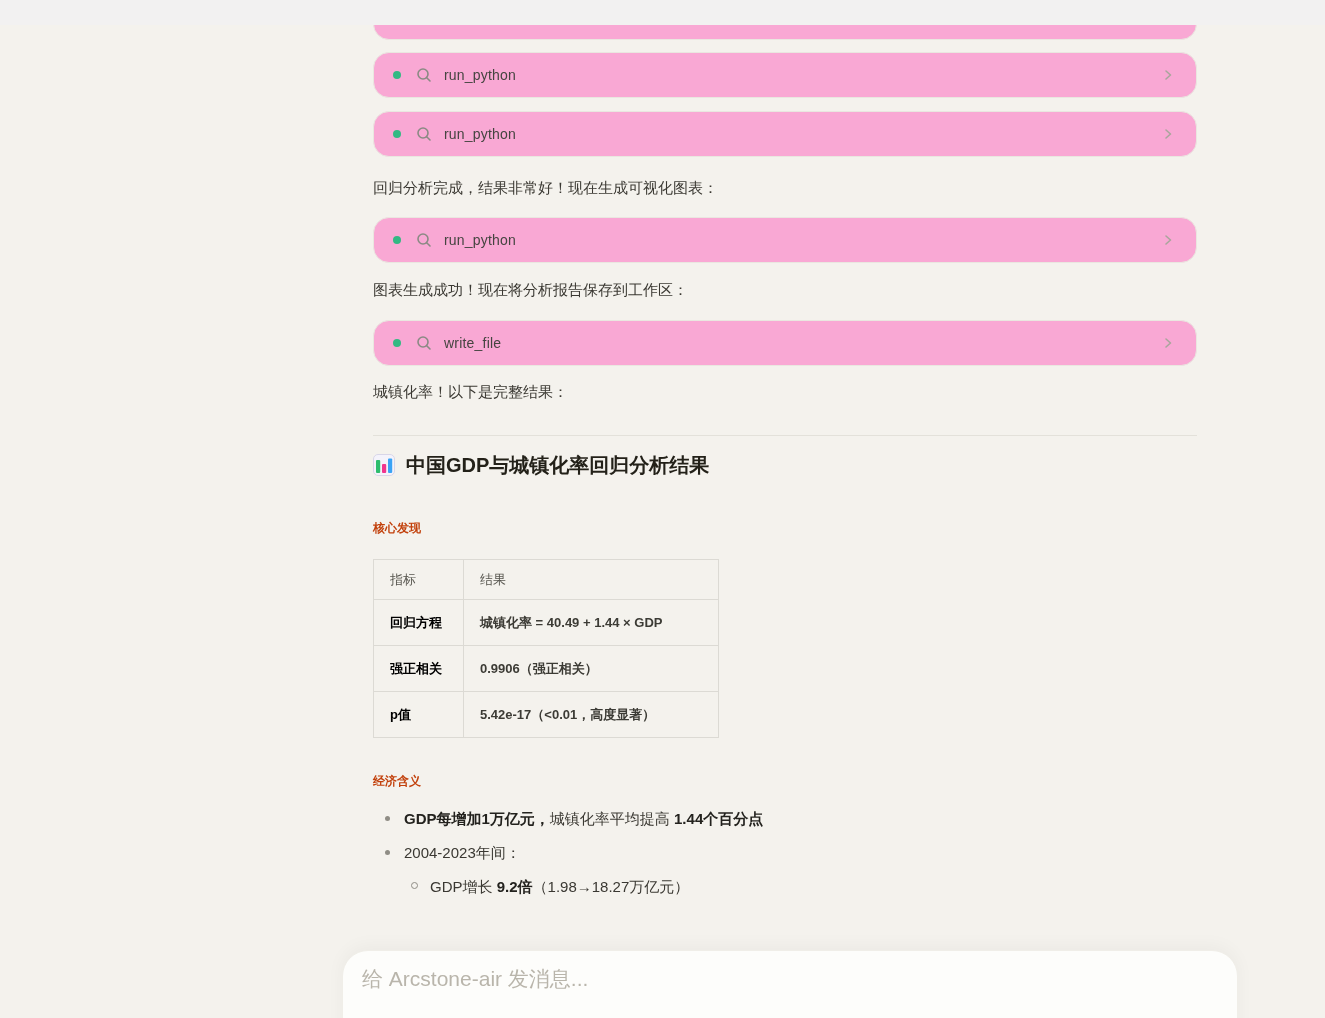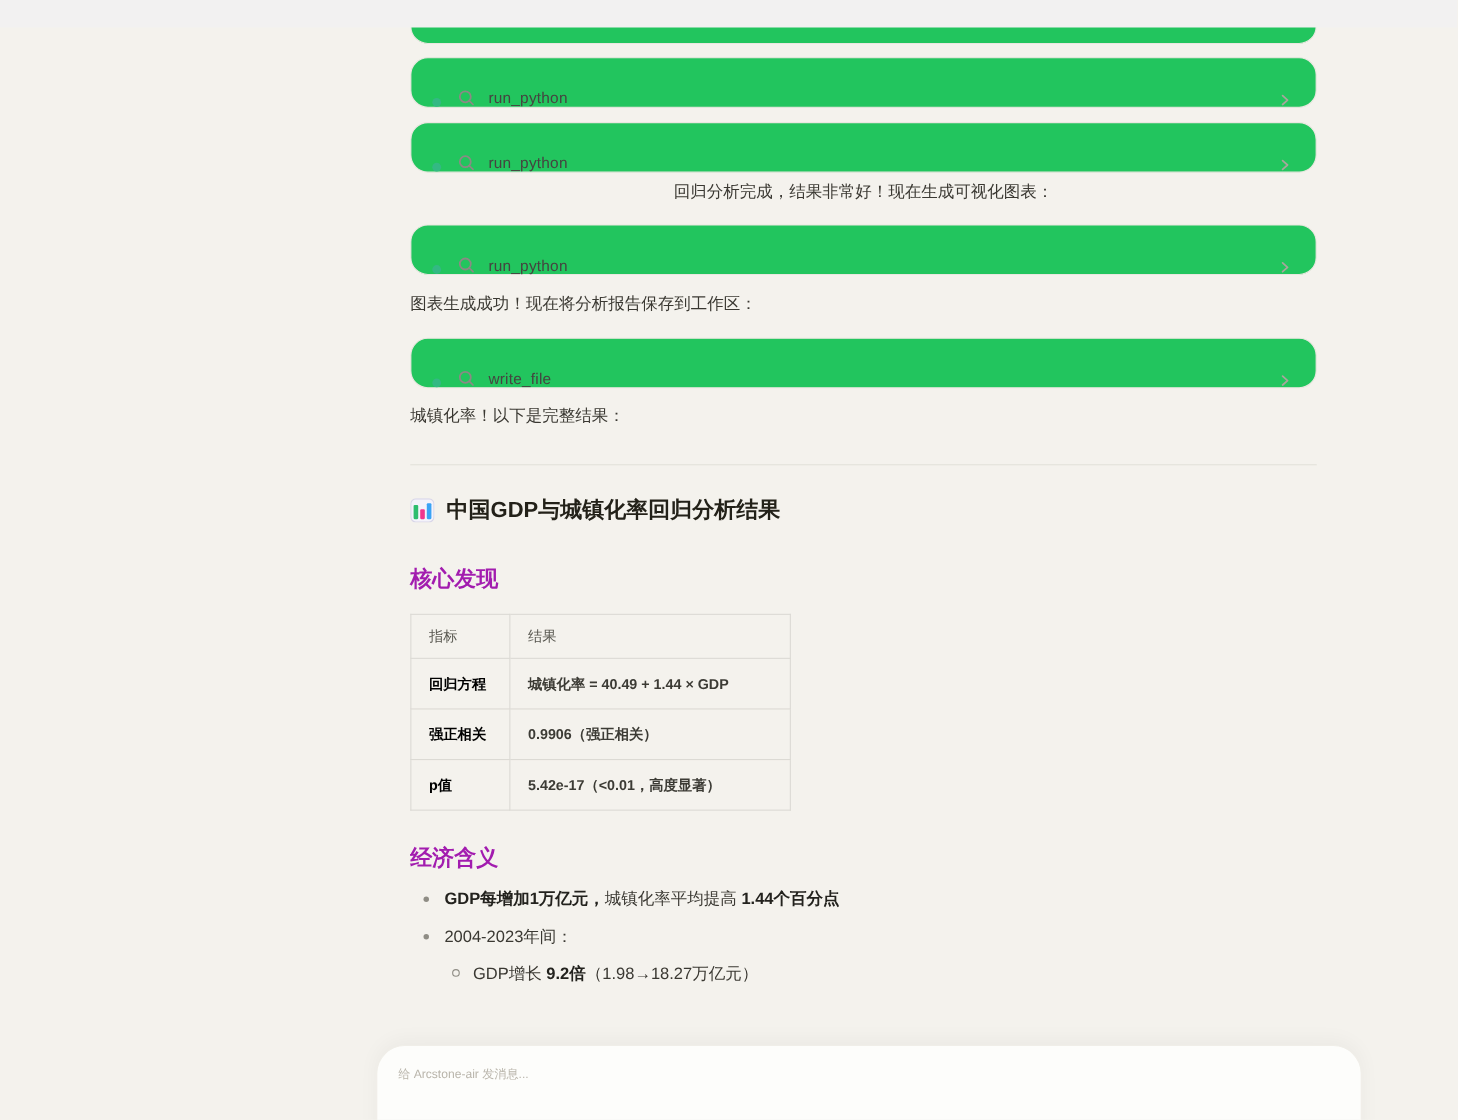--- a/index.html
+++ b/index.html
@@ -15,66 +15,66 @@
     position: absolute; top: 0; left: 0; width: 1325px; height: 25px;
     background: #f2f1f1; z-index: 5;
   }
 
   .chat-column {
     position: absolute; left: 373px; top: 0; width: 824px; z-index: 1;
   }
 
   .tool-card {
     height: 46px;
-    background: #22c55e;
+    background: #f9a8d4;
     border: 1px solid #eae7e0;
     border-radius: 16px;
-    display: flex; align-items: flex-end;
+    display: flex; align-items: center;
     padding: 0 22px 0 19px;
     cursor: pointer;
   }
   .tool-card.partial {
     height: 55px; margin-top: -15px; border-radius: 16px;
   }
   .status-dot {
     width: 8px; height: 8px; border-radius: 50%;
     background: #33b983; flex: 0 0 auto;
   }
   .tool-icon { margin-left: 15px; flex: 0 0 auto; display: flex; }
   .tool-name {
     margin-left: 12px; font-size: 14px; font-weight: 500;
     color: #454440; letter-spacing: 0.2px;
   }
   .chevron { margin-left: auto; display: flex; }
 
   .msg {
     font-size: 15px; line-height: 22px; color: #3a3832;
   }
-  .m1 { margin-top: 7px; text-align: center; }
+  .m1 { margin-top: 20px; }
   .m2 { margin-top: 16px; }
   .m3 { margin-top: 15px; }
   .card-2 { margin-top: 12px; }
   .card-3 { margin-top: 13px; }
   .card-4 { margin-top: 18px; }
   .card-5 { margin-top: 19px; }
 
   .divider {
     border: none; border-top: 1px solid #e3e1da;
     margin-top: 32px;
   }
 
   .report-title {
-    margin-top: 27px;
+    margin-top: 15px;
     font-size: 20px; font-weight: 700; color: #232119;
     display: flex; align-items: center; gap: 11px;
     line-height: 28px;
   }
   .section-heading {
     margin-top: 37px;
-    font-size: 20px; font-weight: 700; color: #a21caf; line-height: 24px;
+    font-size: 12px; font-weight: 700; color: #c2410c; line-height: 24px;
   }
   .section-heading.second { margin-top: 31px; }
 
   table.result-table {
     margin-top: 19px;
     border-collapse: collapse;
     font-size: 13px;
   }
   .result-table th, .result-table td {
     border: 1px solid #dcdad4;
@@ -112,21 +112,21 @@
     background: #fdfdfb;
     border: 1px solid #f0eee8;
     border-radius: 26px;
     box-shadow: 0 -4px 18px rgba(0,0,0,0.04);
     z-index: 10;
     padding: 16px 20px 0 19px;
   }
   .composer input {
     width: 100%; border: none; outline: none; background: transparent;
     font-family: "Liberation Sans", "DejaVu Sans", sans-serif;
-    font-size: 11px; color: #7f1d1d;
+    font-size: 21px; color: #7f1d1d;
   }
   .composer input::placeholder { color: #b9b5ab; opacity: 1; }
 </style>
 </head>
 <body>
 
 <div class="top-strip"></div>
 
 <div class="chat-column">
 

